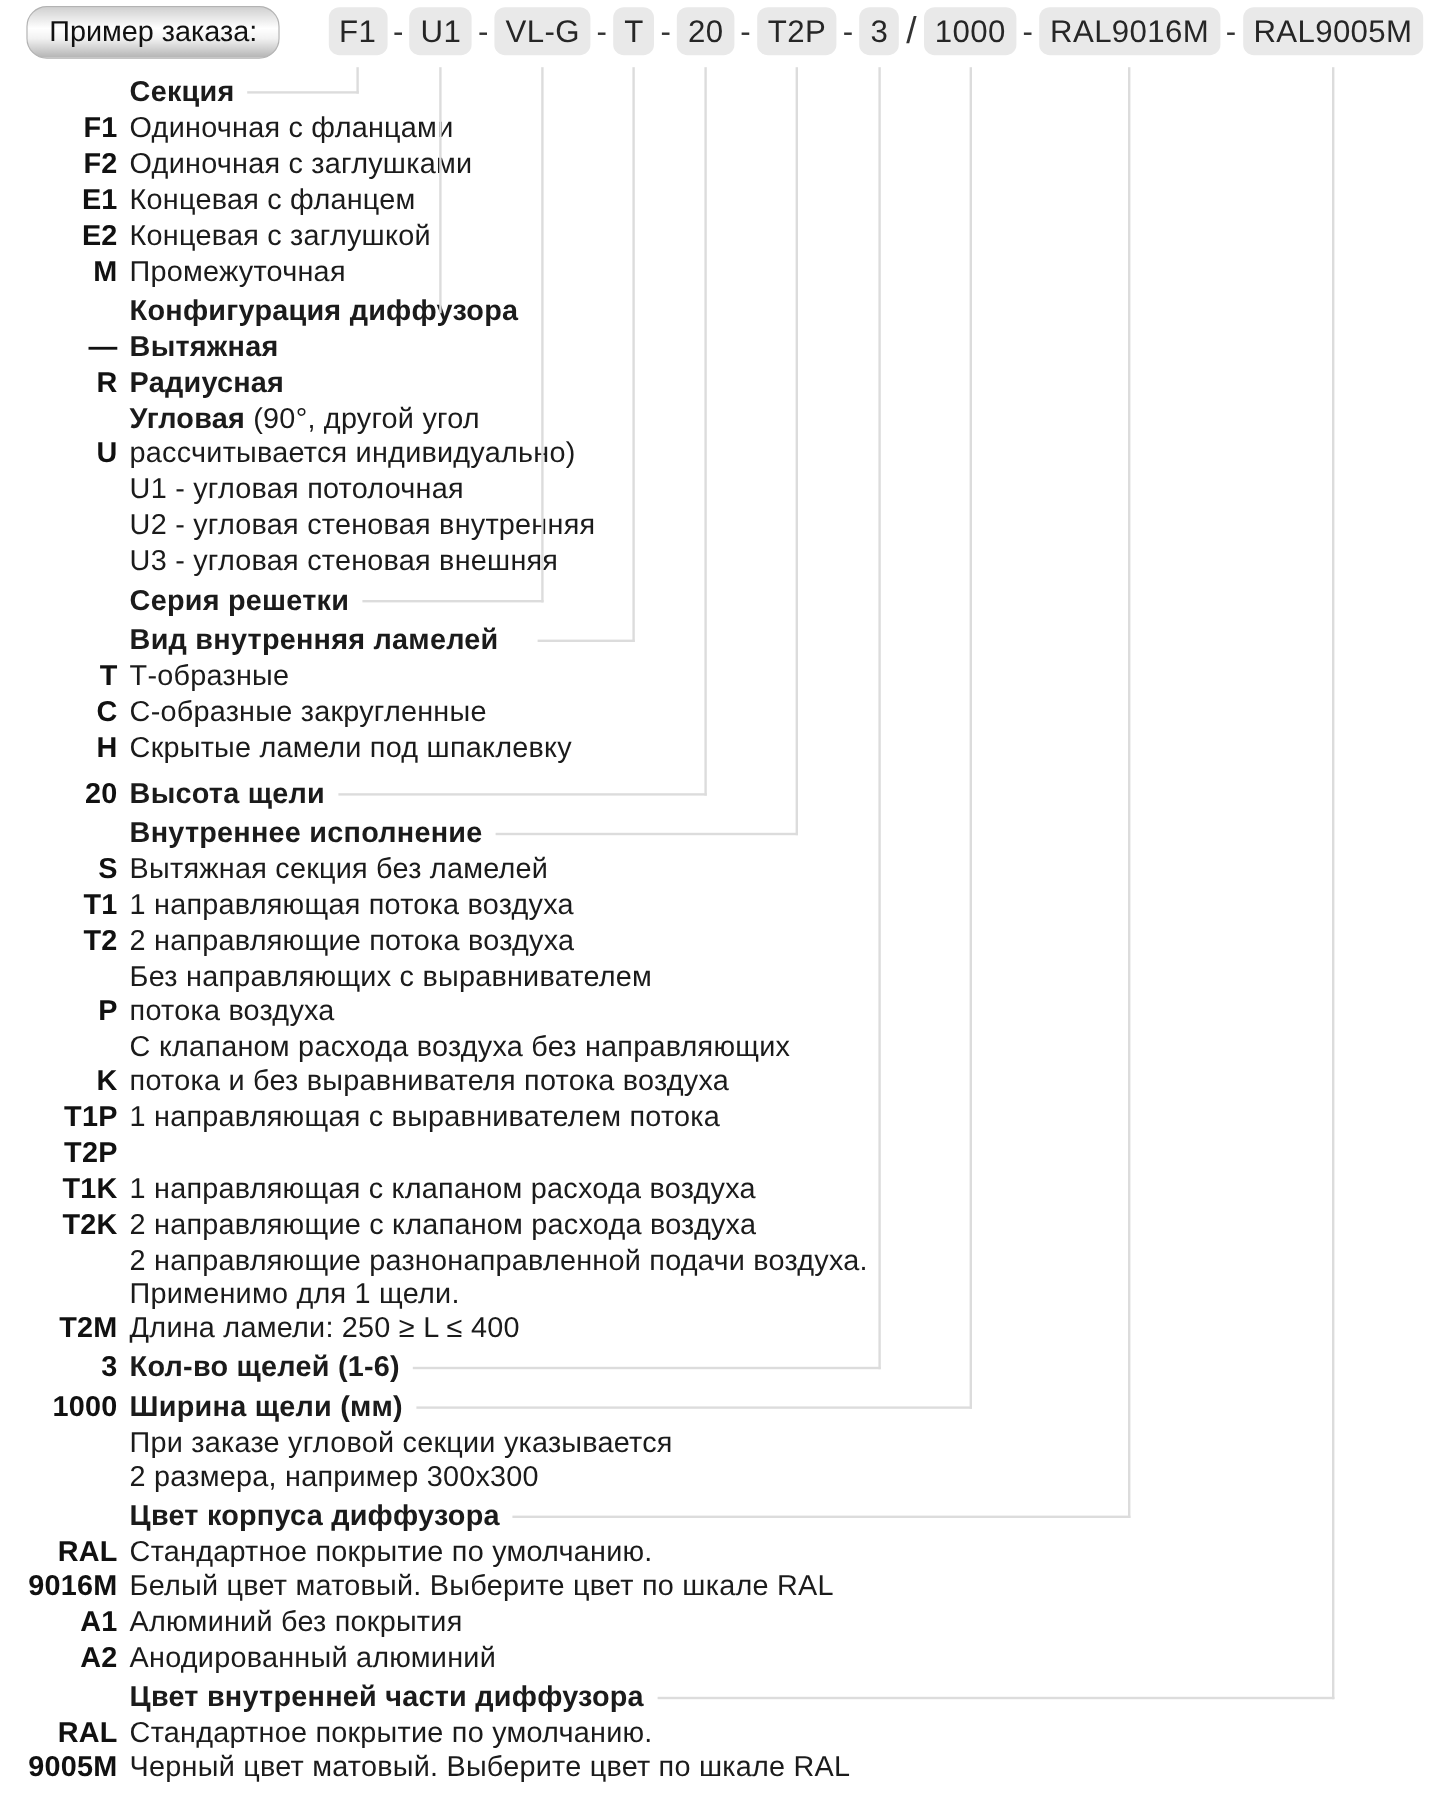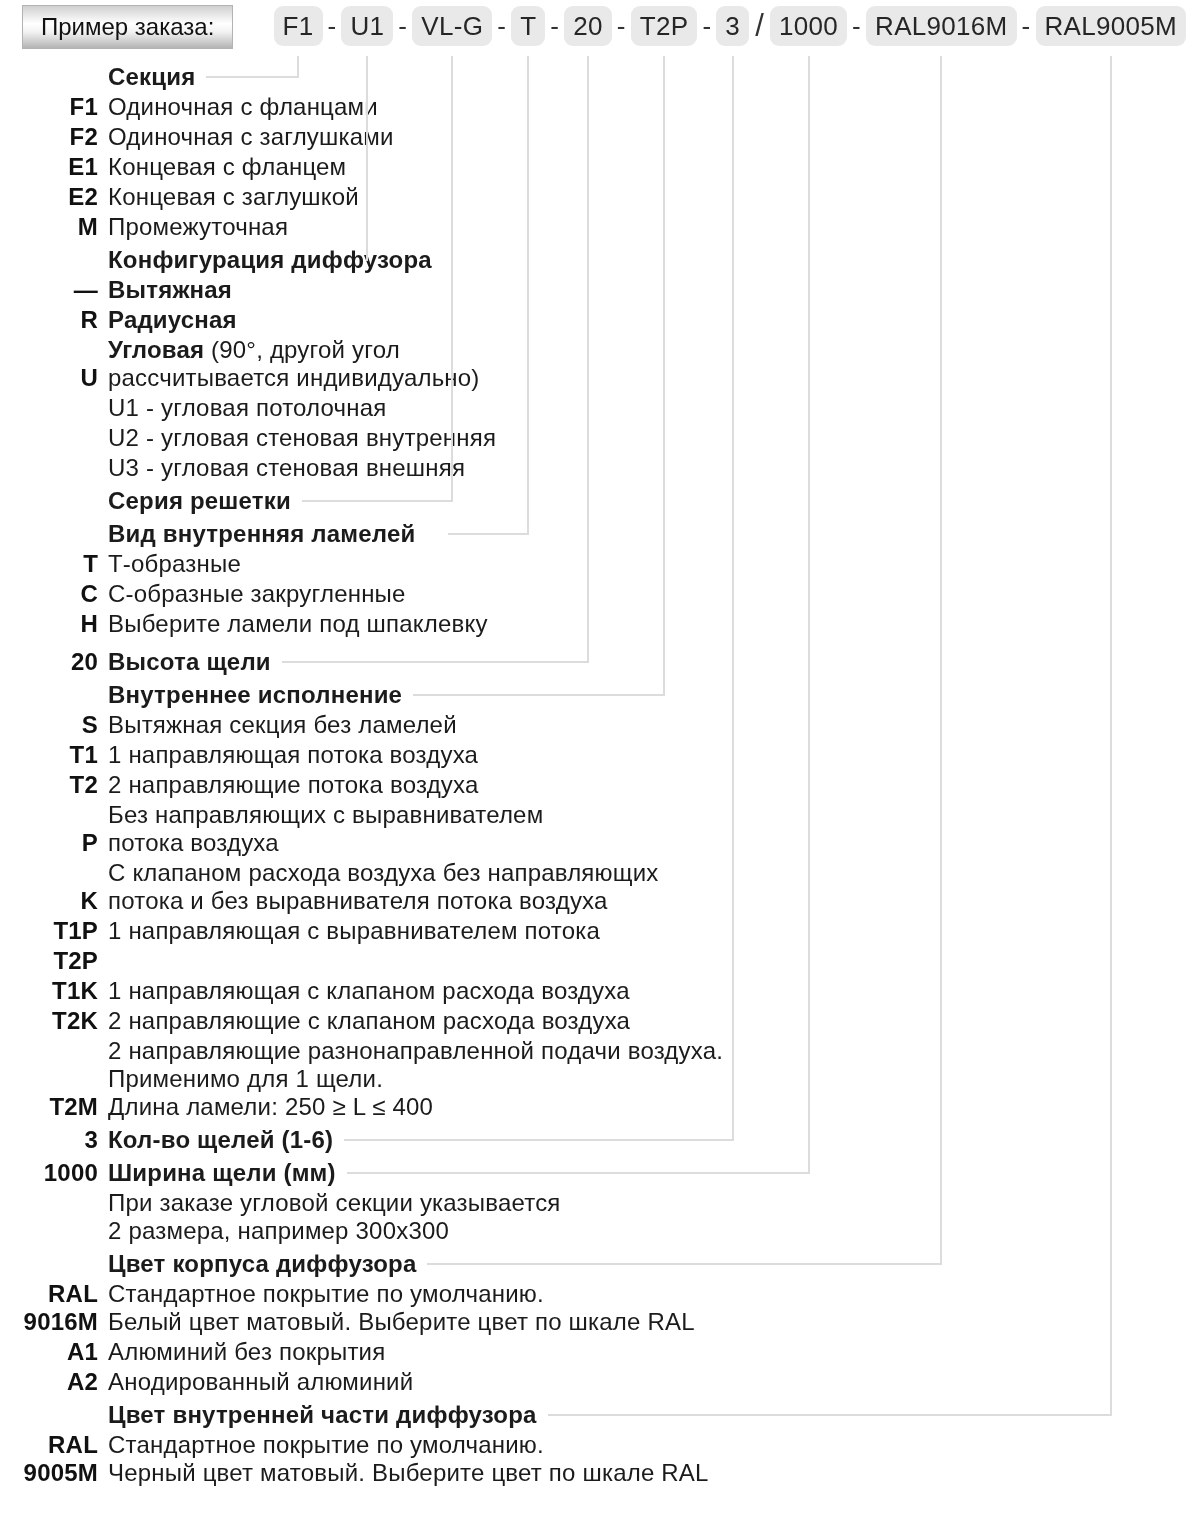--- a/index.html
+++ b/index.html
@@ -3,21 +3,21 @@
 <meta charset="utf-8">
 <style>
   html,body{margin:0;padding:0;}
   body{
     width:1200px;height:1515px;position:relative;overflow:hidden;
     background:#ffffff;color:#1b1b1b;
     font-family:"Liberation Sans",sans-serif;
   }
   .topbar{display:flex;justify-content:space-between;align-items:flex-start;padding:5px 14px 0 22px;}
   .pill{
-    font-size:24px;line-height:1;padding:9px 18px;border-radius:0;
+    font-size:24px;line-height:1;padding:9px 18px;border-radius:17px;
     border:1px solid #b3b3b3;color:#111;
     background:linear-gradient(180deg,#d0d0d0 0%,#ffffff 42%,#f2f2f2 62%,#b4b4b4 100%);
   }
   .code{display:flex;align-items:center;font-size:26px;font-weight:500;color:#262626;letter-spacing:.3px;margin-top:1px;}
   .seg{background:#e9e9e9;border-radius:9px;padding:6px 9px;line-height:28px;white-space:nowrap;}
   .sep{padding:0 5px;font-weight:400;color:#333;}
   .sep-slash{font-size:31px;padding:0 6px;font-weight:300;}
   .legend{margin-top:13px;position:relative;}
   .row{display:flex;align-items:flex-end;font-size:24px;line-height:30px;}
   .row-h{margin-top:3px;}
@@ -124,21 +124,21 @@
     <div class="row">
       <span class="cc">T</span>
       <span class="ds">Т-образные</span>
     </div>
     <div class="row">
       <span class="cc">C</span>
       <span class="ds">С-образные закругленные</span>
     </div>
     <div class="row">
       <span class="cc">H</span>
-      <span class="ds">Выберите ламели под шпаклевку</span>
+      <span class="ds">Скрытые ламели под шпаклевку</span>
     </div>
     <div class="row row-h gap8">
       <span class="cc">20</span>
       <span class="ds"><span class="hdr">Высота щели</span></span>
     </div>
     <div class="row row-h">
       <span class="cc"></span>
       <span class="ds"><span class="hdr">Внутреннее исполнение</span></span>
     </div>
     <div class="row">

